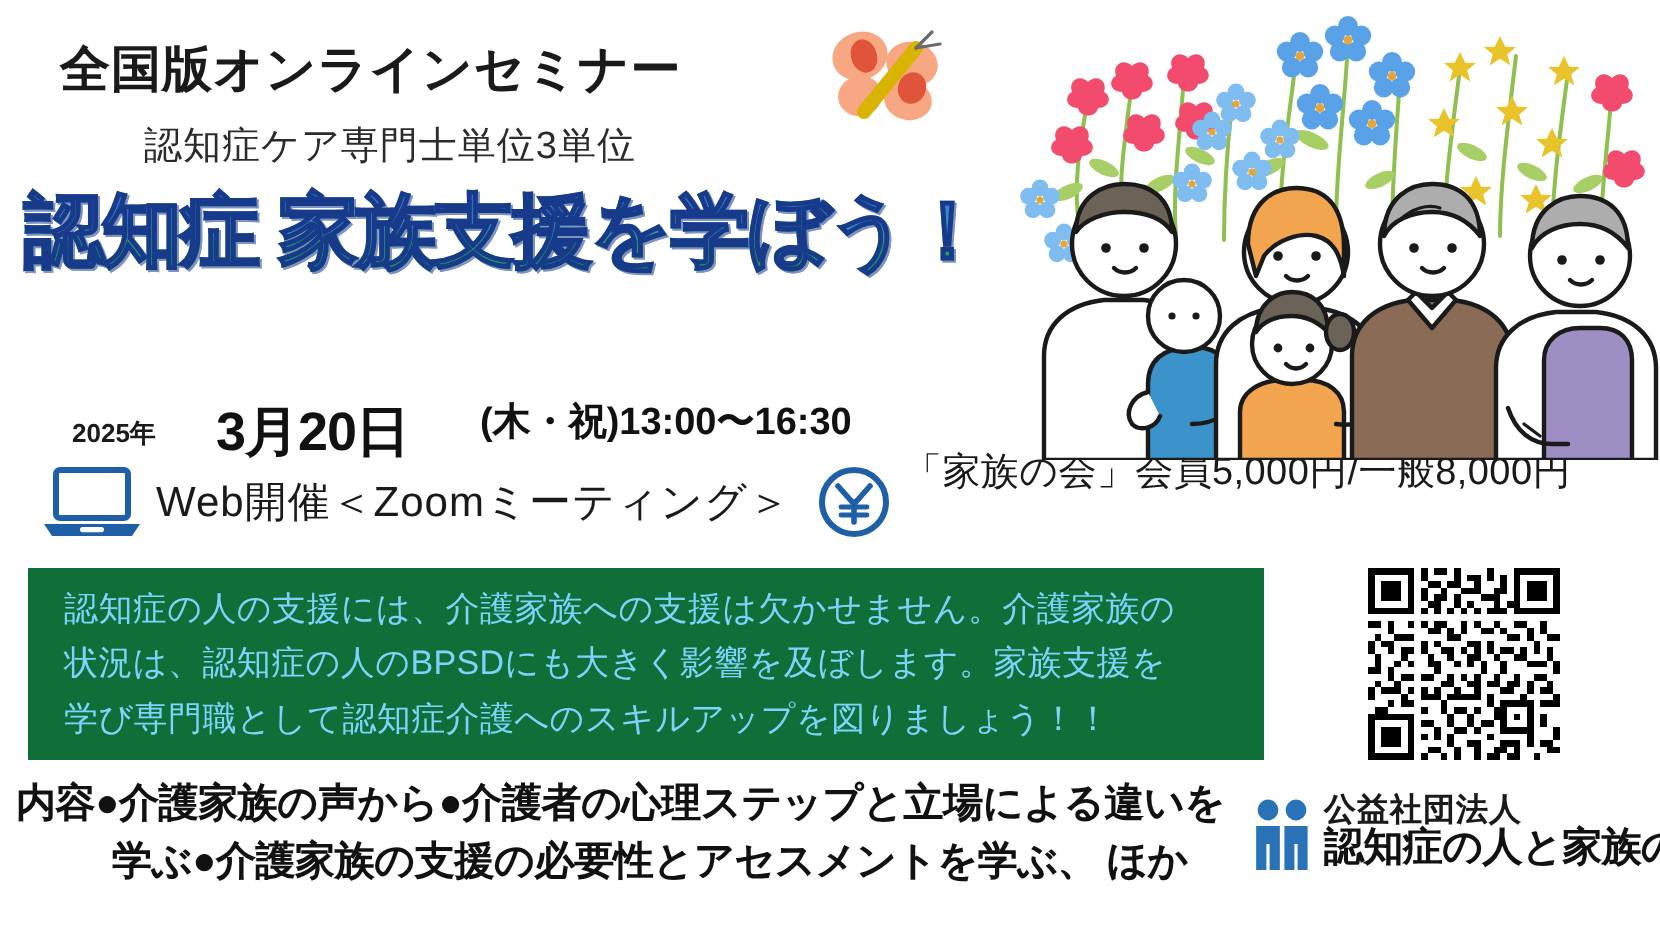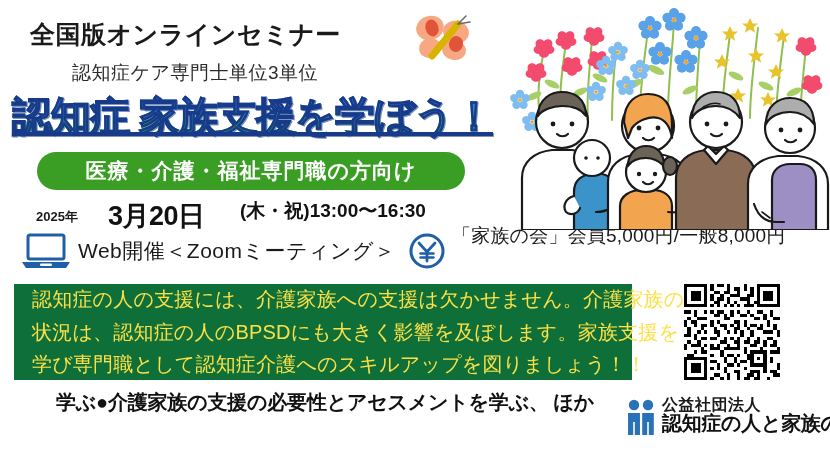--- a/index.html
+++ b/index.html
@@ -27,21 +27,20 @@
   .main-title{
     position:absolute;left:12px;top:96px;
     font-size:40px;font-weight:bold;letter-spacing:-1px;
     white-space:nowrap;line-height:1;
     background:linear-gradient(180deg,#3f71d6 0%,#3f8fc4 38%,#27a05f 72%,#1f9a57 100%);
     -webkit-background-clip:text;background-clip:text;
     color:transparent;-webkit-text-fill-color:transparent;
     -webkit-text-stroke:1.2px #173a8a;
     paint-order:stroke fill;
     filter:drop-shadow(1.5px 1.5px 0 rgba(23,58,138,.55));
-    text-decoration:underline;
   }
 
   
   .target-pill{
     position:absolute;left:37px;top:152px;width:428px;height:38px;
     background:#3a9e24;border-radius:19px;
     display:flex;align-items:center;justify-content:center;
   }
   .target-pill span{
     color:#ffffff;font-size:21px;font-weight:bold;letter-spacing:1px;
@@ -76,21 +75,21 @@
   }
 
   
   .desc-box{
     position:absolute;left:14px;top:284px;width:618px;height:96px;
     background:#0e7038;
     display:flex;flex-direction:column;justify-content:center;
     padding:0 18px;box-sizing:border-box;
   }
   .desc-line{
-    color:#fde047;font-size:20px;line-height:1.62;white-space:nowrap;
+    color:#7dd3fc;font-size:17px;line-height:1.62;white-space:nowrap;
     letter-spacing:0.2px;
   }
 
   
   .qr-wrap{position:absolute;left:684px;top:284px;width:96px;height:96px;background:#ffffff;}
   .qr-wrap svg{display:block;}
 
   
   .content-block{position:absolute;left:8px;top:388px;width:610px;}
   .content-line{
@@ -120,23 +119,20 @@
 <body>
 
 <div class="poster">
 
   <div class="seminar-kicker">全国版オンラインセミナー</div>
 
   <div class="unit-sub">認知症ケア専門士単位3単位</div>
 
   <div class="main-title">認知症 家族支援を学ぼう！</div>
 
-  <div class="target-pill">
-    <span>医療・介護・福祉専門職の方向け</span>
-  </div>
 
   <div class="year-label">2025年</div>
   <div class="date-big">3月20日</div>
   <div class="date-time">(木・祝)13:00〜16:30</div>
 
   <div class="laptop-icon">
     <svg viewBox="0 0 52 38" width="52" height="38" aria-hidden="true">
       <rect x="8" y="3" width="36" height="24" rx="2" fill="#ffffff" stroke="#1f5fa8" stroke-width="3"></rect>
       <rect x="12" y="7" width="28" height="16" fill="#ffffff"></rect>
       <path d="M2 30 H50 L46 36 H6 Z" fill="#1f5fa8"></path>
@@ -342,20 +338,21 @@
           <rect x="25" y="28" width="1" height="1"></rect>
         <rect x="8" y="28" width="1" height="1"></rect>
           <rect x="11" y="28" width="1" height="1"></rect>
         <rect x="24" y="22" width="1" height="1"></rect>
           <rect x="27" y="27" width="2" height="1"></rect>
       </g>
     </svg>
   </div>
 
   <div class="content-block">
+    <div class="content-line">内容●介護家族の声から●介護者の心理ステップと立場による違いを</div>
     <div class="content-line indent">学ぶ●介護家族の支援の必要性とアセスメントを学ぶ、 ほか</div>
   </div>
 
   <div class="org-logo">
     <div class="org-figures">
       <svg viewBox="0 0 30 40" width="30" height="40" aria-hidden="true">
         <circle cx="8" cy="7" r="5.2" fill="#2a72b8"></circle>
         <path d="M2.2 15 h11.6 v22 h-3.6 v-10 h-1.2 v10 h-3.6 v-10 h-1.2 v10 h-2 z" fill="#2a72b8"></path>
         <rect x="2.2" y="15" width="11.6" height="22" fill="#2a72b8"></rect>
         <rect x="7.2" y="24" width="1.6" height="13" fill="#ffffff"></rect>

